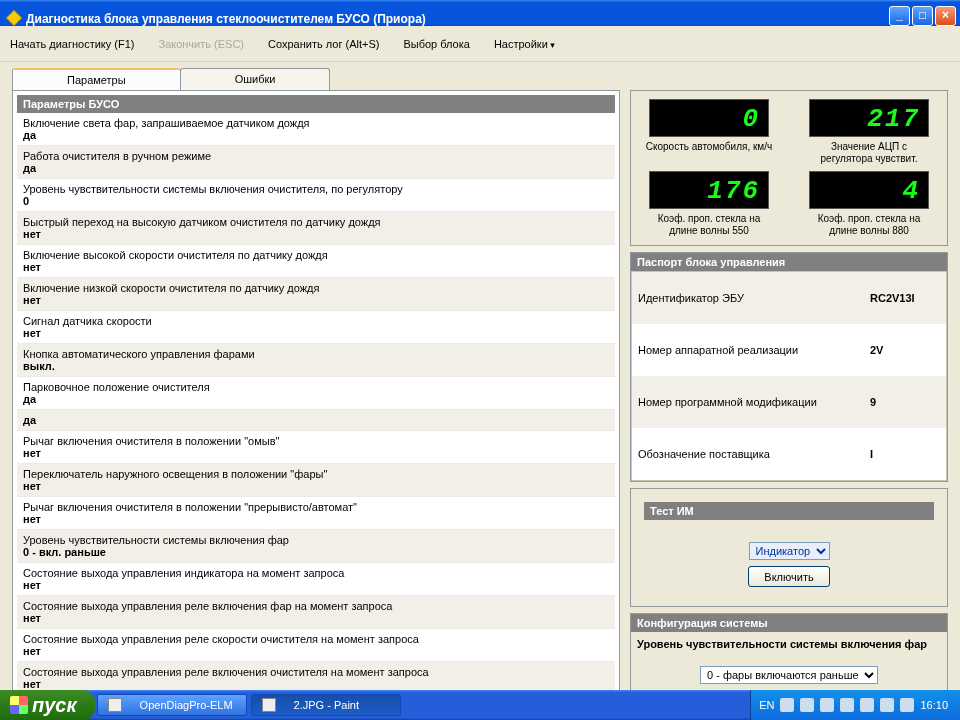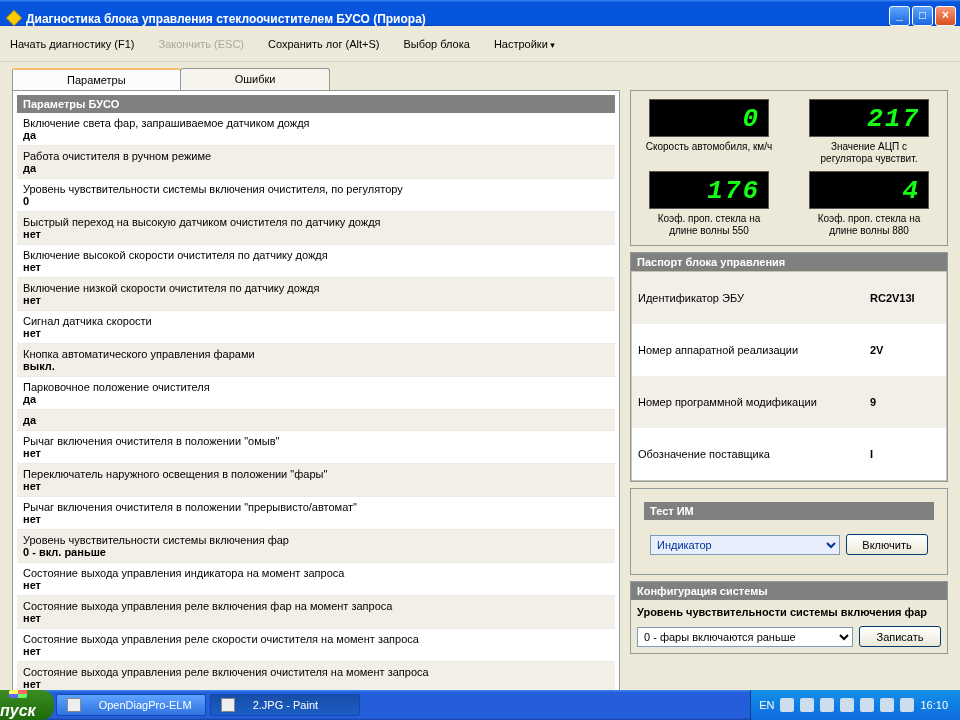--- a/index.html
+++ b/index.html
@@ -153,21 +153,21 @@
   }
   .glabel { font-size: 10px; margin-top: 4px; line-height: 12px; max-width: 130px; }
 
   .kv { display: flex; padding: 20px 6px; font-size: 11px; }
   .kv:nth-child(odd){ background:#f1efe7; }
   .kv .k { flex: 1; }
   .kv .v { width: 70px; font-weight: bold; }
 
   .framebody { background: #fff; border: 1px solid #c6c3b3; }
 
-  .ctl-row { display: flex; gap: 6px; margin-top: 8px; align-items:center; }
+  .ctl-row { display: flex; gap: 6px; margin-top: 16px; align-items:center;flex-direction:column; }
   select.xp {
     flex: 1;
     background: #fff;
     border: 1px solid #7f9db9;
     font-size: 11px;
     padding: 1px 2px;
     height: 20px;
   }
   select.xp.blue { color: #003399; background:#e8eefc; }
   button.xp {
@@ -186,28 +186,27 @@
     left:0; right:0; bottom:0;
     height: 30px;
     background: linear-gradient(to bottom,#3f8cf3 0%,#245edb 8%,#245edb 92%,#1941a5 100%);
     display:flex;
     align-items:stretch;
     color:#fff;
   }
   .start {
     background: linear-gradient(to bottom,#3c8b23,#1d6b0b);
     border-radius: 0 12px 12px 0;
-    padding: 0 18px 0 0;
+    padding: 0 18px 0 10px;
     display:flex;
     align-items:center;
     font-weight:bold;
     font-style:italic;
-    font-size:16px;
+    font-size:20px;
     gap:4px;
-    flex-direction:column;
   }
   .start .winlogo { width:18px;height:18px;background:conic-gradient(#f66 0 25%,#6f6 0 50%,#66f 0 75%,#ff6 0 100%);border-radius:2px; }
   .taskbtn {
     margin:4px 2px;
     padding:0 10px;
     display:flex;align-items:center;gap:18px;
     background: linear-gradient(to bottom,#5ea3ff,#2f72e0);
     border:1px solid #1049b5;
     border-radius:2px;
     font-size:11px;

